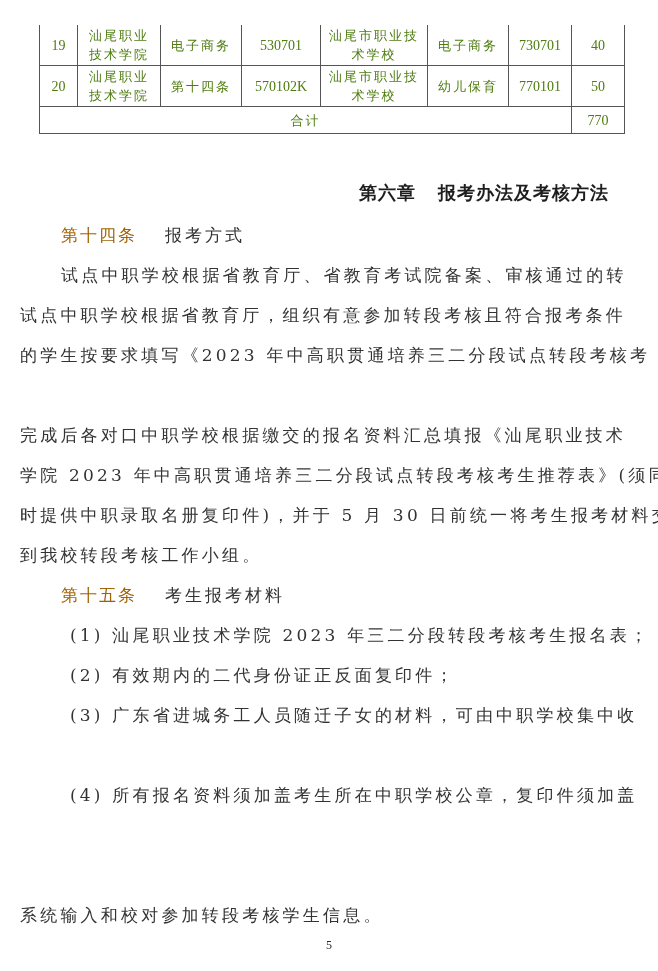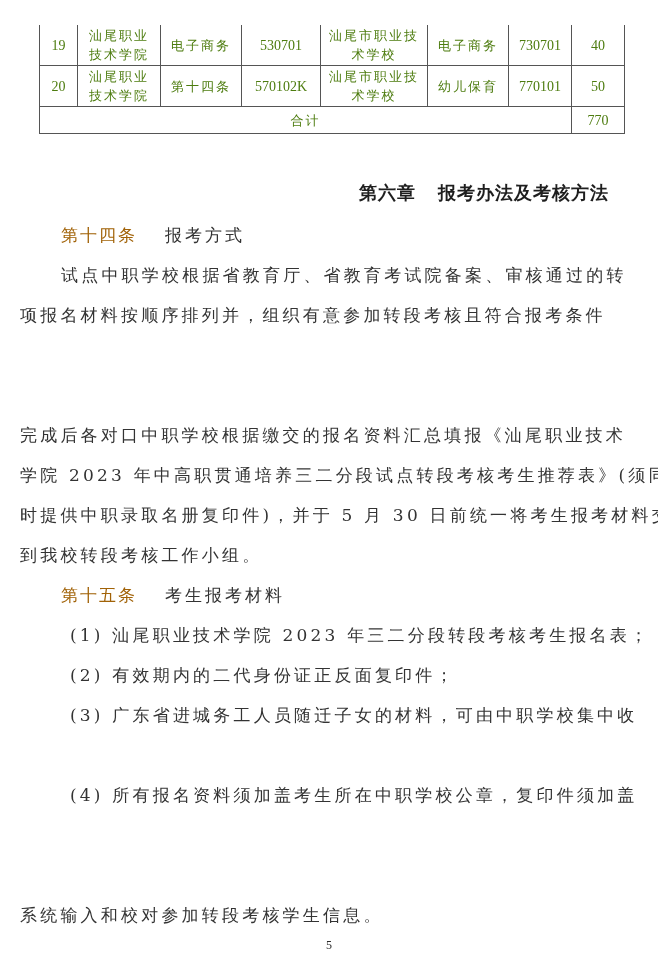--- a/index.html
+++ b/index.html
@@ -83,21 +83,22 @@
     </table>
 
   <div class="chapter">
     <span>第六章</span><span class="gap"></span><span>报考办法及考核方法</span>
   </div>
 
   <div class="line indent" style="top:224px;">
     <span class="art-head">第十四条</span><span class="art-title">报考方式</span>
   </div>
   <div class="line indent" style="top:264px;">试点中职学校根据省教育厅、省教育考试院备案、审核通过的转</div>
-  <div class="line" style="top:304px;">项报名材料按顺序排列并，组织有意参加转段考核且符合报考条件</div>
+  <div class="line" style="top:304px;">试点中职学校根据省教育厅，组织有意参加转段考核且符合报考条件</div>
+  <div class="line" style="top:344px;">的学生按要求填写《2023 年中高职贯通培养三二分段试点转段考核考</div>
   <div class="line" style="top:424px;">完成后各对口中职学校根据缴交的报名资料汇总填报《汕尾职业技术</div>
   <div class="line" style="top:464px;">学院 2023 年中高职贯通培养三二分段试点转段考核考生推荐表》(须同</div>
   <div class="line" style="top:504px;">时提供中职录取名册复印件)，并于 5 月 30 日前统一将考生报考材料交</div>
   <div class="line" style="top:544px;">到我校转段考核工作小组。</div>
 
   <div class="line indent" style="top:584px;">
     <span class="art-head">第十五条</span><span class="art-title">考生报考材料</span>
   </div>
   <div class="line" style="top:624px; left:70px;">(1) 汕尾职业技术学院 2023 年三二分段转段考核考生报名表；</div>
   <div class="line" style="top:664px; left:70px;">(2) 有效期内的二代身份证正反面复印件；</div>

